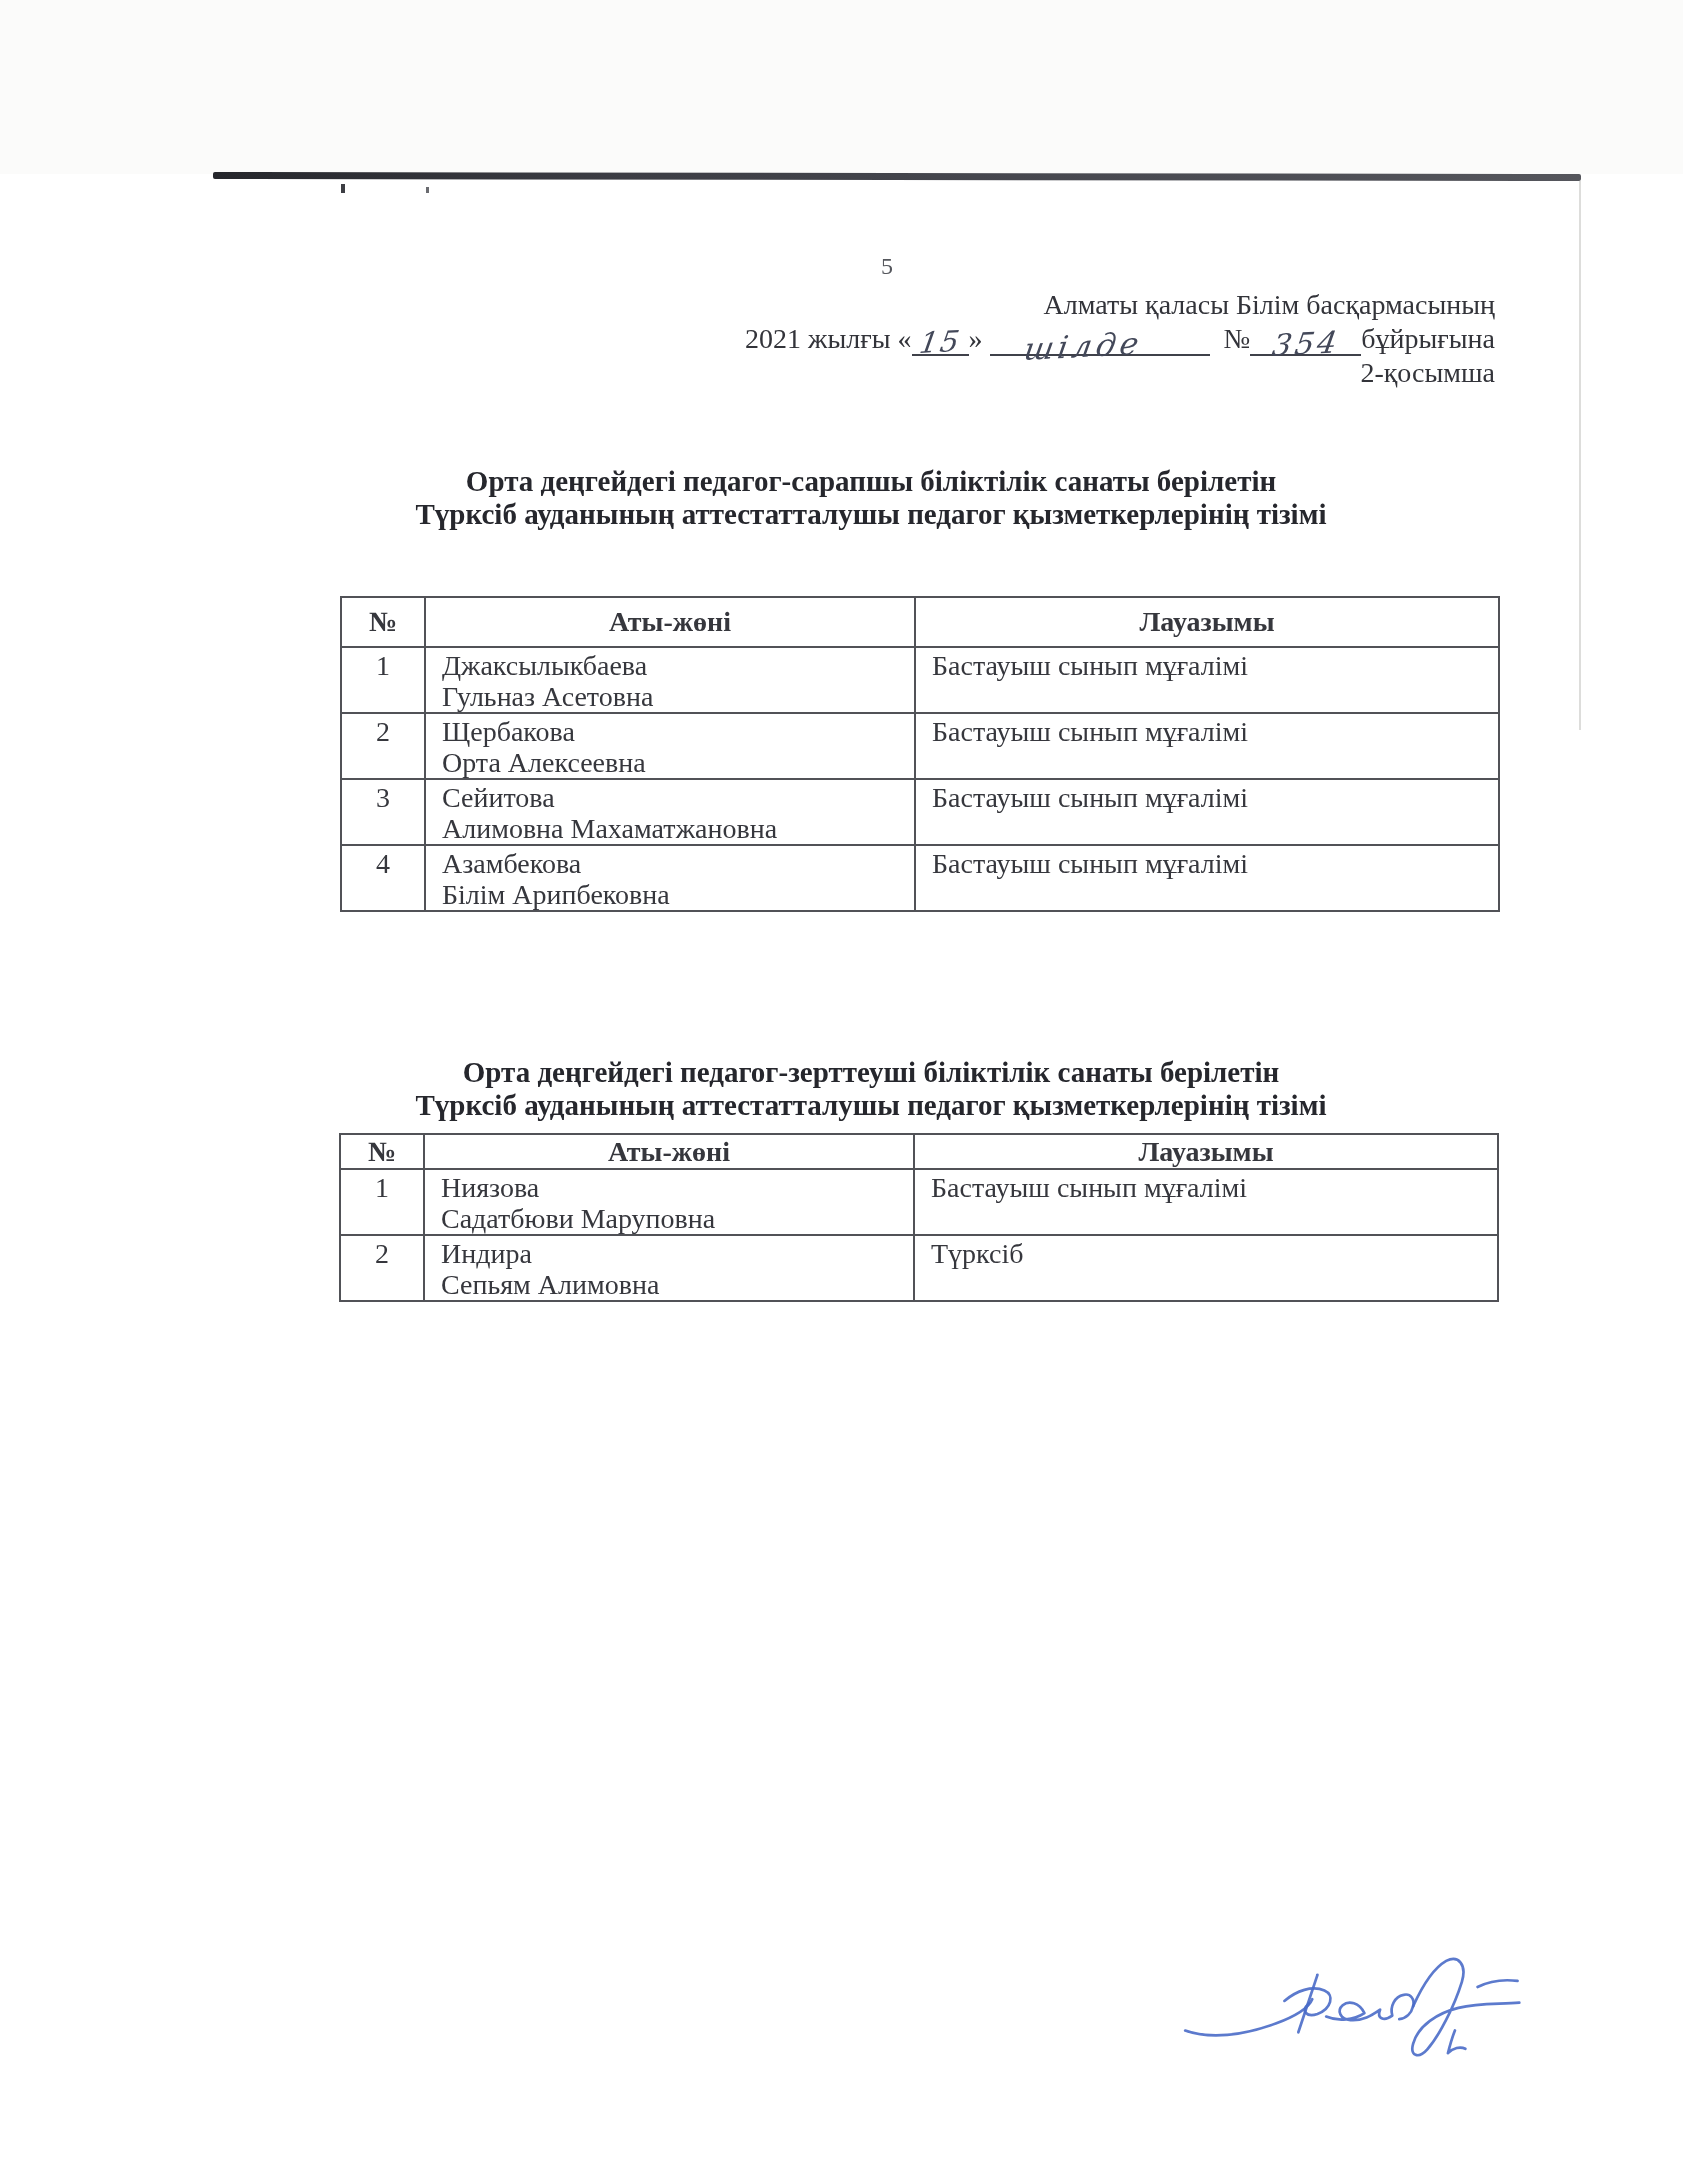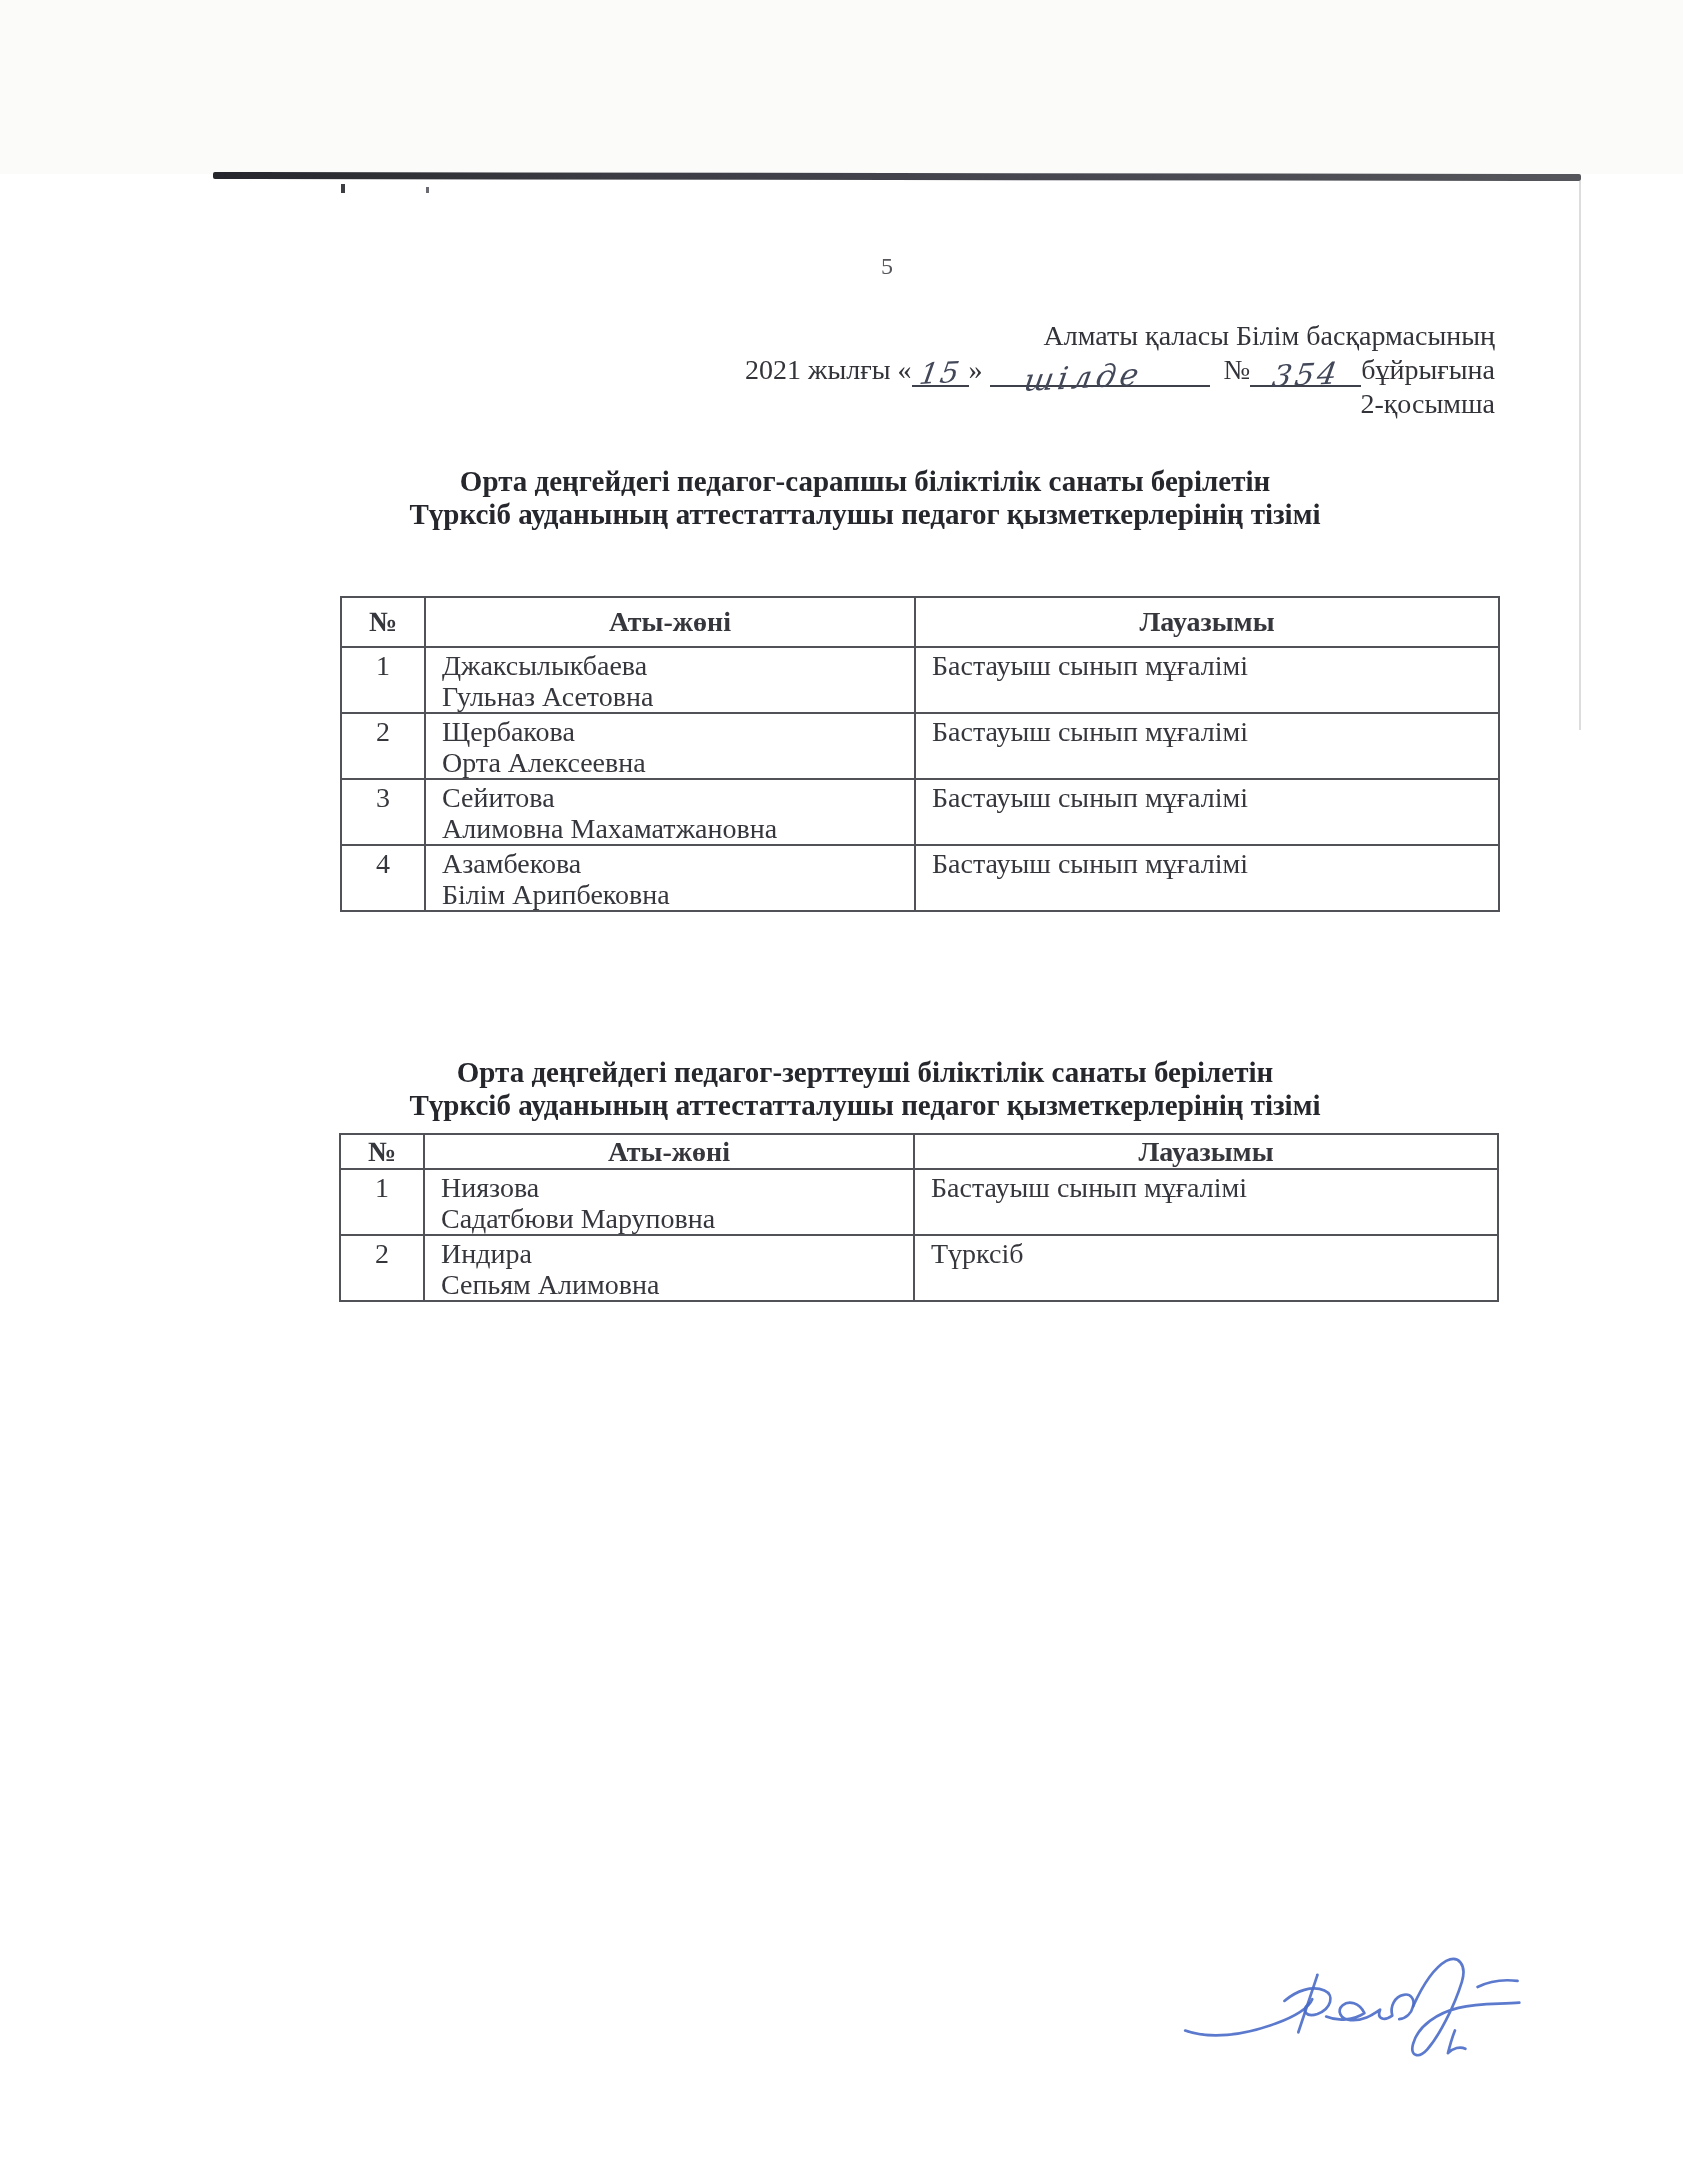--- a/index.html
+++ b/index.html
@@ -16,21 +16,21 @@
     background:linear-gradient(to right,#26272c,#3c3d44 30%,#4a4b52 70%,#55565c);
     border-radius:2px;transform:rotate(0.08deg);
   }
   .scan-tick1{position:absolute;left:341px;top:184px;width:4px;height:9px;background:#3d3e44;}
   .scan-tick2{position:absolute;left:426px;top:187px;width:3px;height:6px;background:#6a6b70;}
   .scan-right-edge{position:absolute;left:1579px;top:181px;width:2px;height:549px;background:#dddddb;}
 
   .page-number{position:absolute;left:881px;top:253px;font-size:24px;color:#55575d;}
 
   .doc-header{
-    position:absolute;right:188px;top:319px;text-align:right;
+    position:absolute;right:188px;top:288px;text-align:right;
     font-size:28px;line-height:34px;white-space:nowrap;color:#33343a;
   }
   .blank{
     display:inline-block;border-bottom:2px solid #3f414a;
     height:31px;vertical-align:bottom;text-align:center;position:relative;
   }
   .blank-day{width:57px;}
   .blank-month{width:220px;margin-right:14px;}
   .blank-num{width:111px;}
   .hw{
@@ -38,21 +38,21 @@
     font-family:"DejaVu Serif","Liberation Serif",serif;
     font-style:italic;color:#434859;
     transform:skewX(-12deg) rotate(-3deg);
     letter-spacing:2px;
   }
   .hw-day{font-size:29px;position:relative;top:2px;}
   .hw-month{font-size:31px;position:relative;top:6px;left:-16px;letter-spacing:4px;}
   .hw-num{font-size:30px;position:relative;top:4px;letter-spacing:3px;}
 
   .doc-title{
-    position:absolute;left:63px;width:1604px;text-align:center;
+    position:absolute;left:69px;width:1604px;text-align:center;
     font-size:29px;line-height:33px;font-weight:bold;color:#26272d;
   }
   .title-1{top:465px;}
   .title-2{top:1008px;margin-top:48px;}
 
   table.doc-table{
     position:absolute;border-collapse:collapse;table-layout:fixed;
     width:1158px;font-size:28px;color:#36373d;
   }
   .table-1{left:340px;top:596px;}

